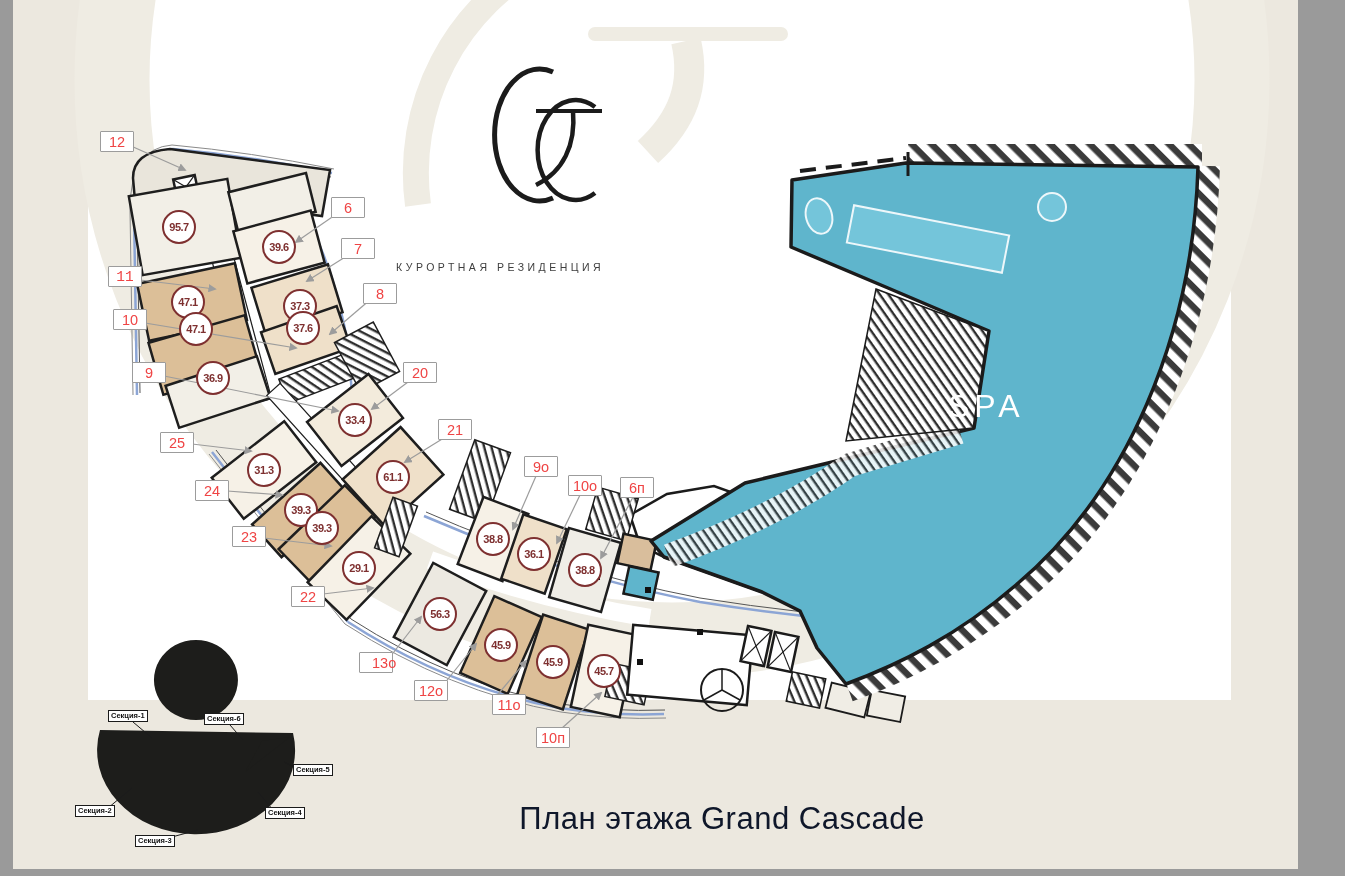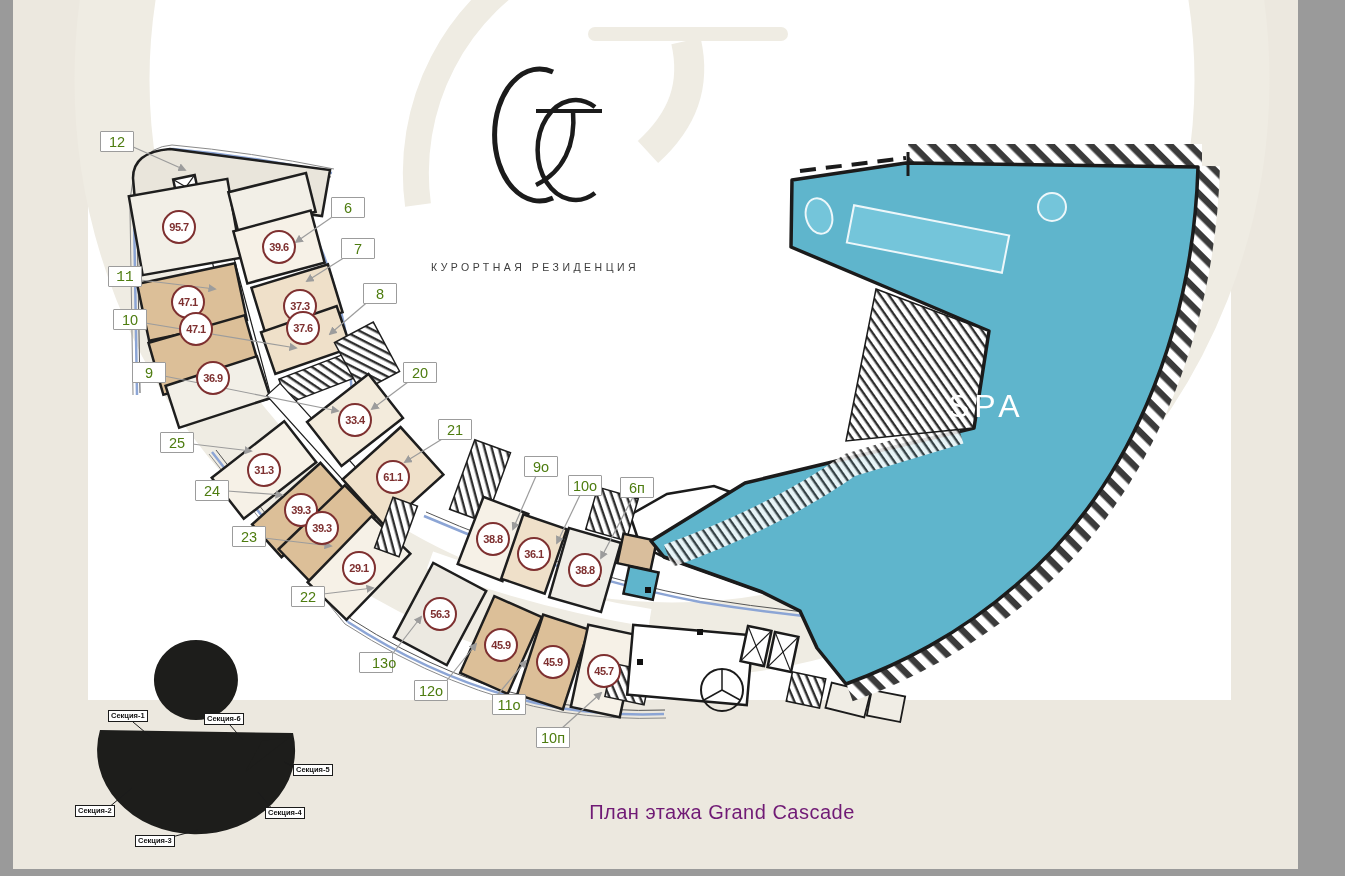--- a/index.html
+++ b/index.html
@@ -4,28 +4,28 @@
 <style>
   html,body{margin:0;padding:0;}
   #page{position:relative;width:1345px;height:876px;background:#9A9A9A;overflow:hidden;
         font-family:"Liberation Sans",sans-serif;}
   .bg-beige{position:absolute;left:13px;top:0;width:1285px;height:869px;background:#ECE8DF;}
   .bg-white{position:absolute;left:88px;top:0;width:1143px;height:700px;background:#ffffff;}
   #plan-svg{position:absolute;left:0;top:0;}
   .abs{position:absolute;}
   .logo-title{left:385px;top:222px;width:310px;text-align:center;font-size:27px;letter-spacing:7px;
       color:#232323;font-weight:400;}
-  .logo-sub{left:410px;top:261px;width:250px;text-align:center;font-size:10.5px;letter-spacing:3.5px;
+  .logo-sub{left:396px;top:261px;width:250px;text-align:left;font-size:10.5px;letter-spacing:3.5px;
       color:#3d3d3d;font-weight:400;}
   .spa-label{left:948px;top:388px;width:150px;text-align:left;font-size:32px;letter-spacing:5px;
       color:#ffffff;font-weight:400;}
-  .footer-title{left:222px;top:801px;width:1000px;text-align:center;font-size:20px;color:#701a75;
+  .footer-title{left:222px;top:801px;width:1000px;text-align:center;font-size:31px;color:#0f172a;
       letter-spacing:0.5px;}
   .callout{position:absolute;width:34px;height:21px;background:#ffffff;border:1.5px solid #9c9c9c;
-      color:#4d7c0f;font-size:14.5px;line-height:21px;text-align:center;box-sizing:border-box;
+      color:#ef4444;font-size:14.5px;line-height:21px;text-align:center;box-sizing:border-box;
       border-radius:1px;}
   .area-badge{position:absolute;width:34px;height:34px;border-radius:50%;background:#ffffff;
       border:2px solid #7E3030;color:#7E3030;font-size:11px;font-weight:bold;line-height:30px;
       text-align:center;box-sizing:border-box;letter-spacing:-0.5px;}
   .mm-label{position:absolute;background:#ffffff;border:1px solid #1b1b1b;color:#111;
       font-size:7.5px;font-weight:bold;line-height:10px;padding:0 2px;white-space:nowrap;text-align:center;}
 </style>
 </head>
 <body>
 

